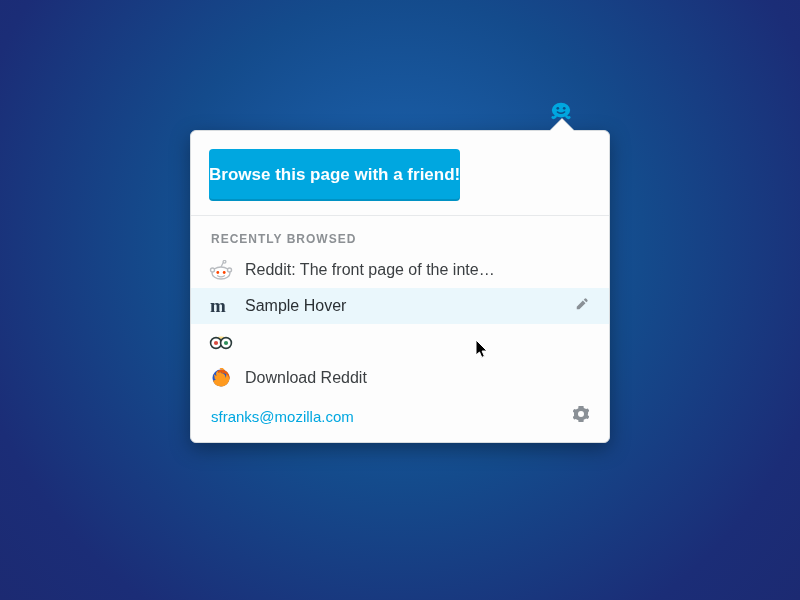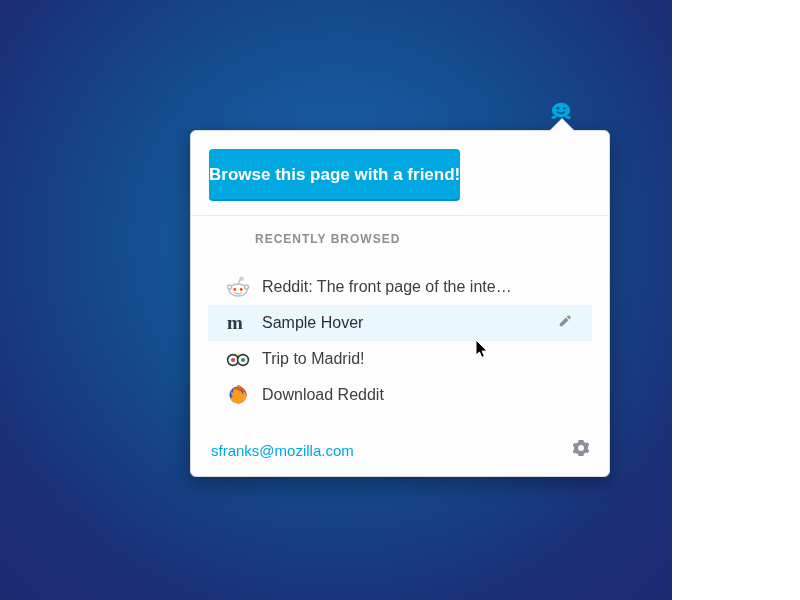--- a/index.html
+++ b/index.html
@@ -4,21 +4,21 @@
 <style>
   html, body {
     margin: 0;
     padding: 0;
     width: 800px;
     height: 600px;
     overflow: hidden;
     font-family: "Lucida Grande", "Segoe UI", "Helvetica Neue", Arial, sans-serif;
   }
   .stage {
-    width: 672px;
+    width: 800px;
     height: 600px;
     background: radial-gradient(circle at 50% 40%, #1d67b4 0%, #144b8c 45%, #1b2d77 82%, #1c2a72 100%);
     position: relative;
   }
   .popover {
     position: absolute;
     left: 190px;
     top: 130px;
     width: 418px;
     background: #fdfdfd;
@@ -76,25 +76,24 @@
   }
   .section {
     padding: 12px 0 4px 0;
   }
   .section-header {
     font-size: 12px;
     letter-spacing: 1px;
     color: #8c9094;
     font-weight: 600;
     padding: 4px 20px 6px 20px;
-    margin-left: 44px;
   }
   .list {
     list-style: none;
-    margin: 17px;
+    margin: 0;
     padding: 0;
   }
   .item {
     display: flex;
     align-items: center;
     padding: 7px 14px 7px 18px;
     font-size: 16px;
     color: #3b3f42;
     cursor: pointer;
     position: relative;
@@ -214,21 +213,20 @@
         <li class="item">
           <span class="favicon">
             <svg viewBox="0 0 24 16" width="24" height="16">
               <path d="M2 7 q10 -9 20 0" fill="#ffe08a"></path>
               <circle cx="7" cy="9" r="5.4" fill="#fff" stroke="#2b3b3b" stroke-width="1.6"></circle>
               <circle cx="17" cy="9" r="5.4" fill="#fff" stroke="#2b3b3b" stroke-width="1.6"></circle>
               <circle cx="7" cy="9" r="2.1" fill="#d94b3f"></circle>
               <circle cx="17" cy="9" r="2.1" fill="#2f8f5b"></circle>
             </svg>
           </span>
-          <span class="title">Trip to Madrid!</span>
           <span class="edit">
             <svg viewBox="0 0 16 16" width="14" height="14">
                 <path d="M2 11l7-7 3 3-7 7H2v-3zM10 3l1-1a1.4 1.4 0 0 1 2 0l1 1a1.4 1.4 0 0 1 0 2l-1 1-3-3z" fill="currentColor"></path>
               </svg>
           </span>
         </li>
 
         <li class="item">
           <span class="favicon">
             <svg viewBox="0 0 20 20" width="20" height="20">

